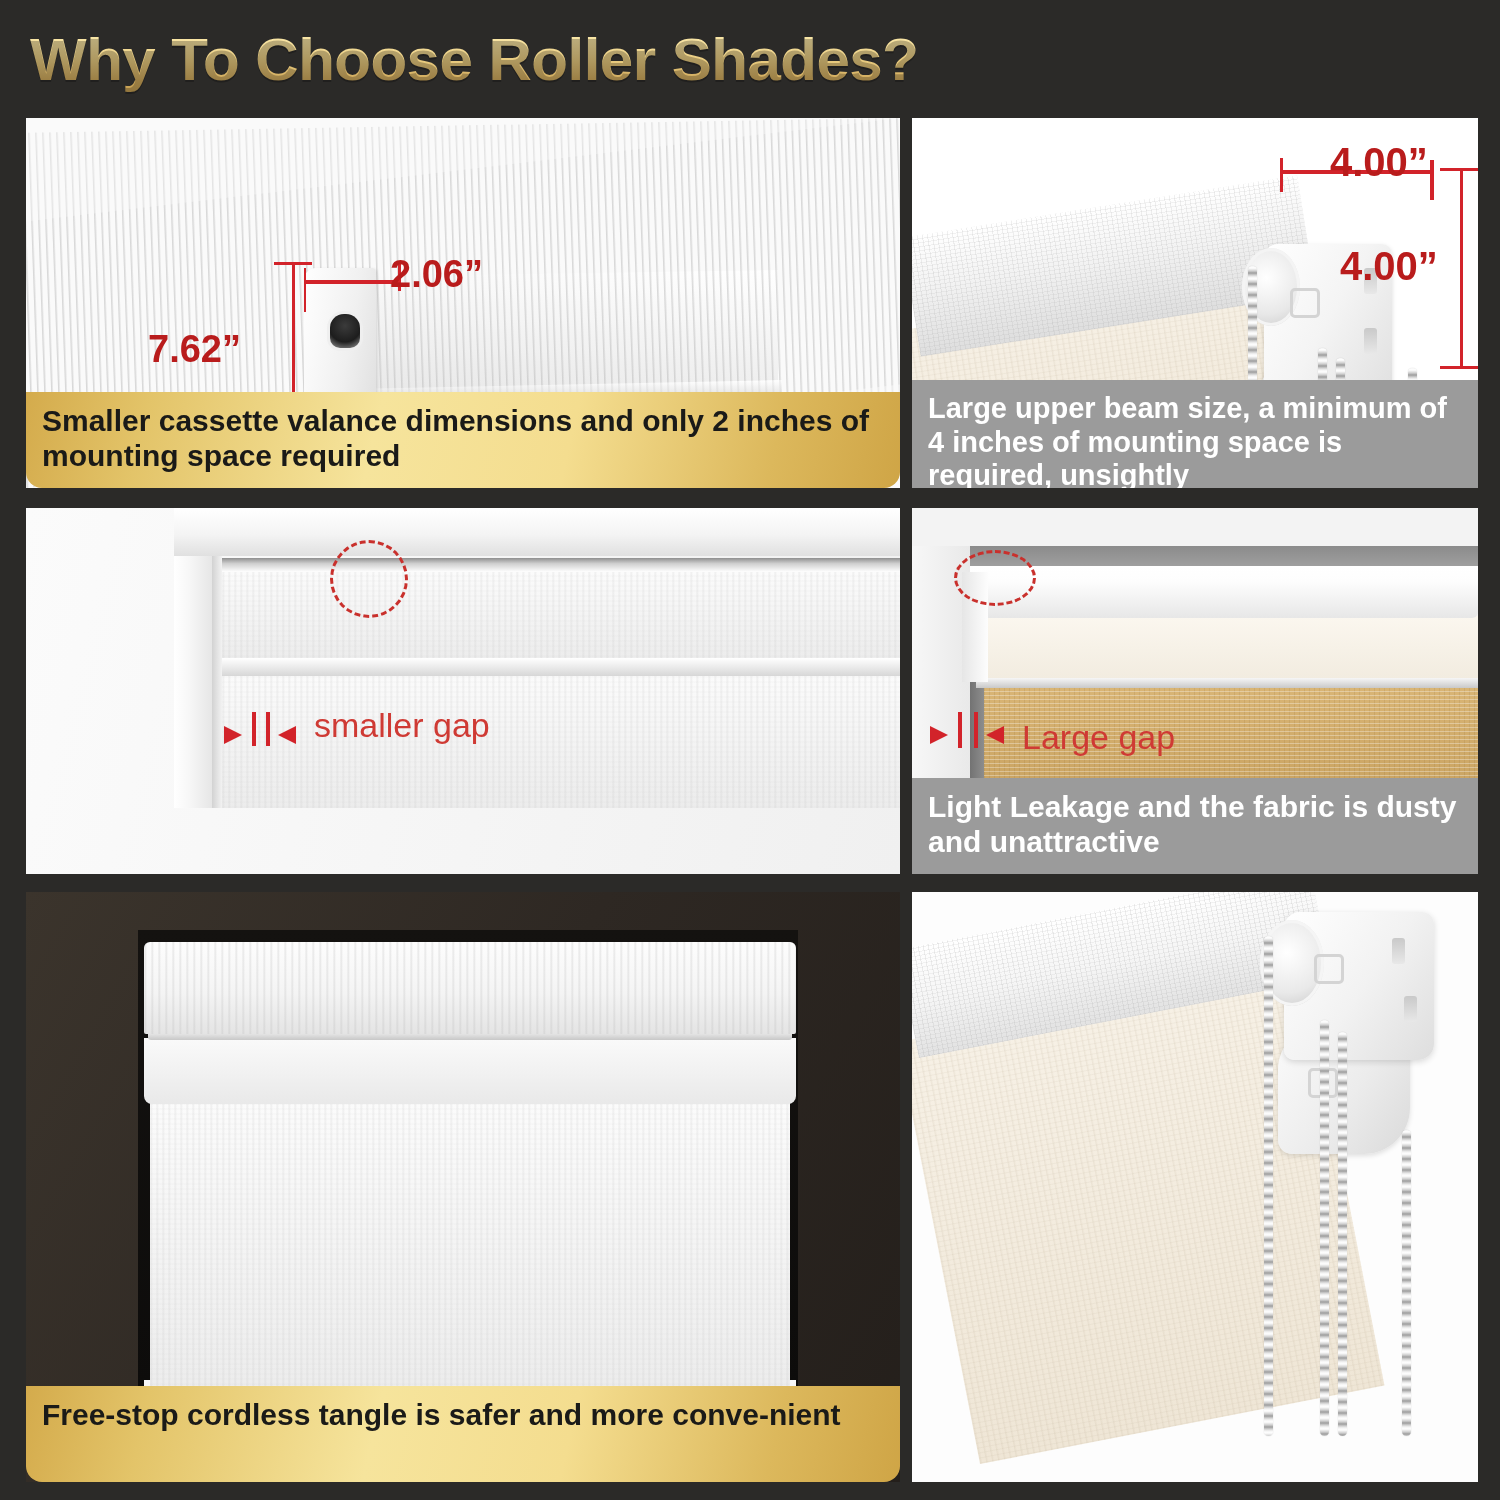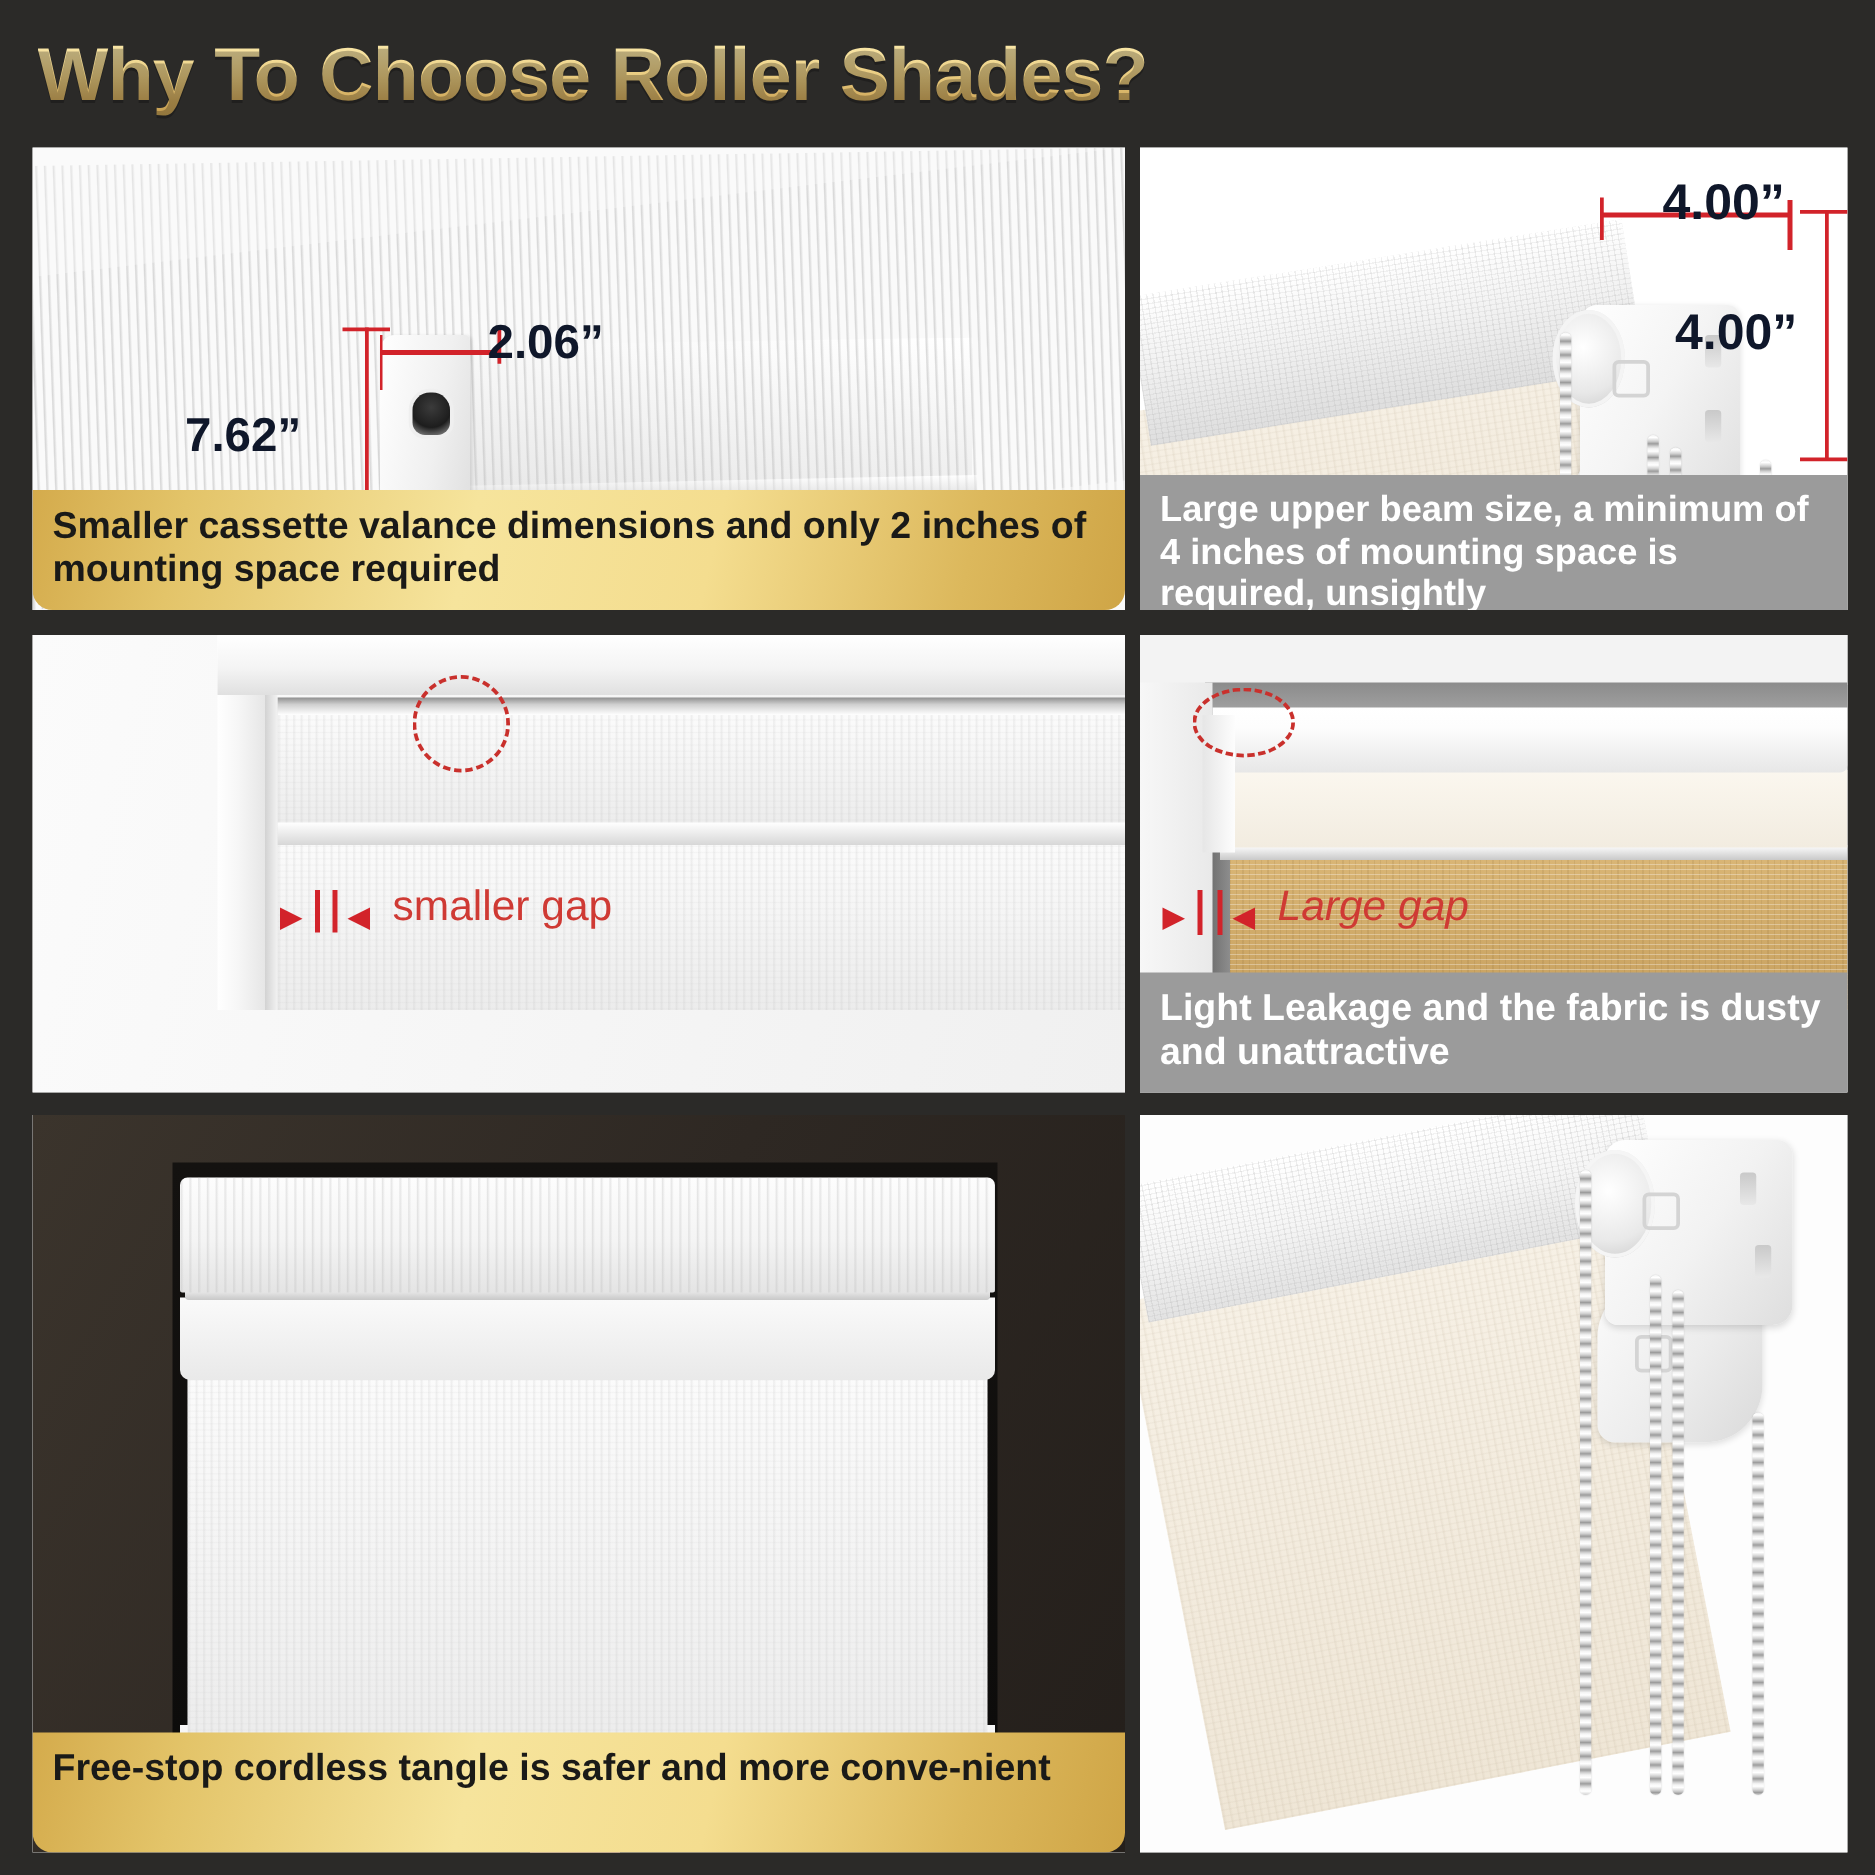--- a/index.html
+++ b/index.html
@@ -119,21 +119,21 @@
         rgba(0,0,0,0) 1px, rgba(0,0,0,0) 4px),
       repeating-linear-gradient(90deg,
         rgba(120,90,40,0.12) 0px, rgba(120,90,40,0.12) 1px,
         rgba(0,0,0,0) 1px, rgba(0,0,0,0) 5px),
       linear-gradient(180deg, #d9b575, #c7a05e);
   }
 
   
   .dim-label {
     position: absolute;
-    color: #0f172a;
+    color: #b91c1c;
     font-weight: bold;
     white-space: nowrap;
     letter-spacing: 0px;
   }
   .dim-line { position: absolute; background: #d2232a; }
   .ann-text {
     position: absolute;
     color: #cf3a34;
     white-space: nowrap;
   }
@@ -534,21 +534,21 @@
       <div class="p4-tube"></div>
       <div class="p4-leftwall"></div>
       <div class="p4-bracket"></div>
 
       <div class="dashed-ellipse" style="left:42px; top:42px; width:82px; height:56px;"></div>
 
       <div class="arrow-r" style="left:18px; top:218px;"></div>
       <div class="dim-line" style="left:46px; top:204px; width:4px; height:36px;"></div>
       <div class="dim-line" style="left:62px; top:204px; width:4px; height:36px;"></div>
       <div class="arrow-l" style="left:74px; top:218px;"></div>
-      <div class="ann-text" style="left:110px; top:198px; font-size:34px;font-style:italic;">Large gap</div>
+      <div class="ann-text" style="left:110px; top:210px; font-size:34px;">Large gap</div>
     </div>
     <div class="cap grey">Light Leakage and the fabric is dusty and unattractive</div>
   </div>
 
   <div class="panel left row3">
     <div class="photo">
       <div class="p5-room"></div>
       <div class="p5-recess"></div>
       <div class="p5-sky">
         <div class="tree" style="left:8px;  top:38px;  width:92px;  height:150px;"></div>

